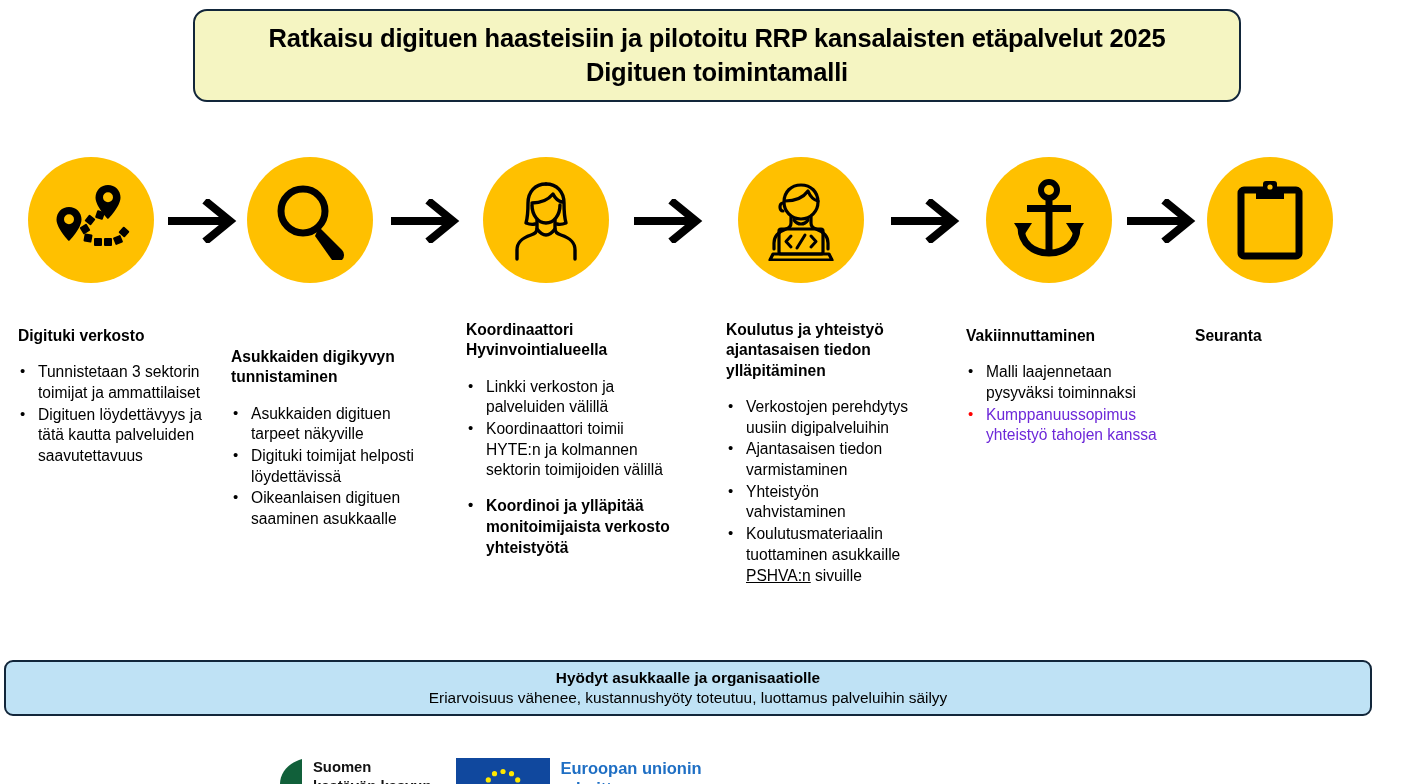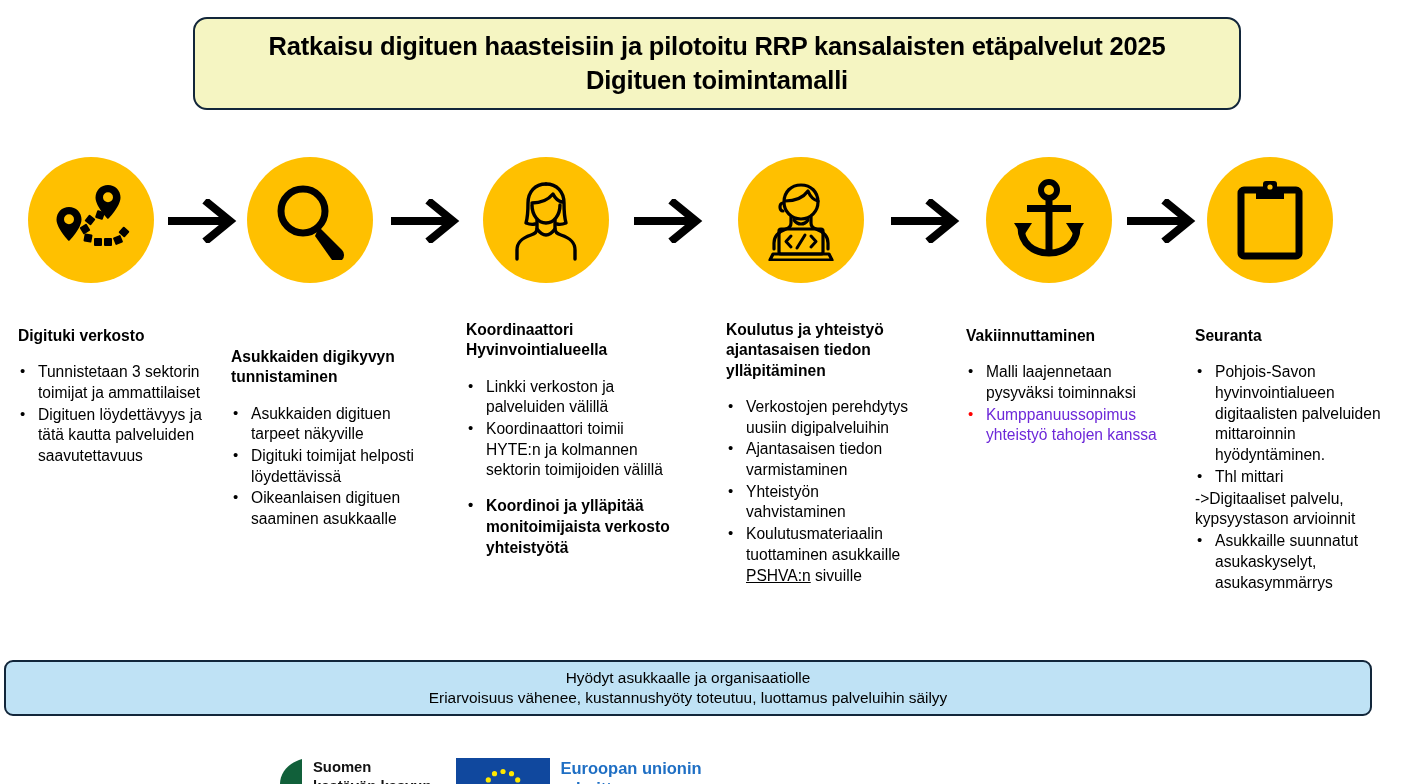--- a/index.html
+++ b/index.html
@@ -11,21 +11,21 @@
     width: 1410px; height: 784px;
     position: relative;
     font-family: "Liberation Sans", sans-serif;
     color: #000000;
     overflow: hidden;
   }
 
   
   #title-banner {
     position: absolute;
-    left: 193px; top: 17px;
+    left: 193px; top: 9px;
     width: 1048px; height: 93px;
     background: #F5F5C2;
     border: 2.5px solid #12263A;
     border-radius: 14px;
     display: flex;
     align-items: center;
     justify-content: center;
     text-align: center;
   }
   #title-banner .ttl {
@@ -115,21 +115,21 @@
     background: #BFE2F5;
     border: 2.5px solid #12263A;
     border-radius: 9px;
     display: flex;
     flex-direction: column;
     align-items: center;
     justify-content: center;
   }
   #benefit-banner .b-title {
     font-size: 15.4px;
-    font-weight: normal;
+    font-weight: bold;
     line-height: 1.25;
   }
   #benefit-banner .b-sub {
     font-size: 15.4px;
     line-height: 1.3;
     margin-top: 1px;
   }
 
   
   #logo-strip {
@@ -356,26 +356,20 @@
 <div class="col" style="left:966px; top:326px; width:200px;">
   <h3>Vakiinnuttaminen</h3>
   <ul>
     <li>Malli laajennetaan pysyväksi toiminnaksi</li>
     <li class="red">Kumppanuussopimus yhteistyö tahojen kanssa</li>
   </ul>
 </div>
 
 <div class="col" style="left:1195px; top:326px; width:196px;">
   <h3>Seuranta</h3>
-  <ul>
-    <li>Pohjois-Savon hyvinvointialueen digitaalisten palveluiden mittaroinnin hyödyntäminen.</li>
-    <li>Thl mittari</li>
-    <li class="nobullet">-&gt;Digitaaliset palvelu, kypsyystason arvioinnit</li>
-    <li>Asukkaille suunnatut asukaskyselyt, asukasymmärrys</li>
-  </ul>
 </div>
 
 <div id="benefit-banner">
   <div class="b-title">Hyödyt asukkaalle ja organisaatiolle</div>
   <div class="b-sub">Eriarvoisuus vähenee, kustannushyöty toteutuu, luottamus palveluihin säilyy</div>
 </div>
 
 <div id="logo-strip">
 
   <div id="logo-fi">

